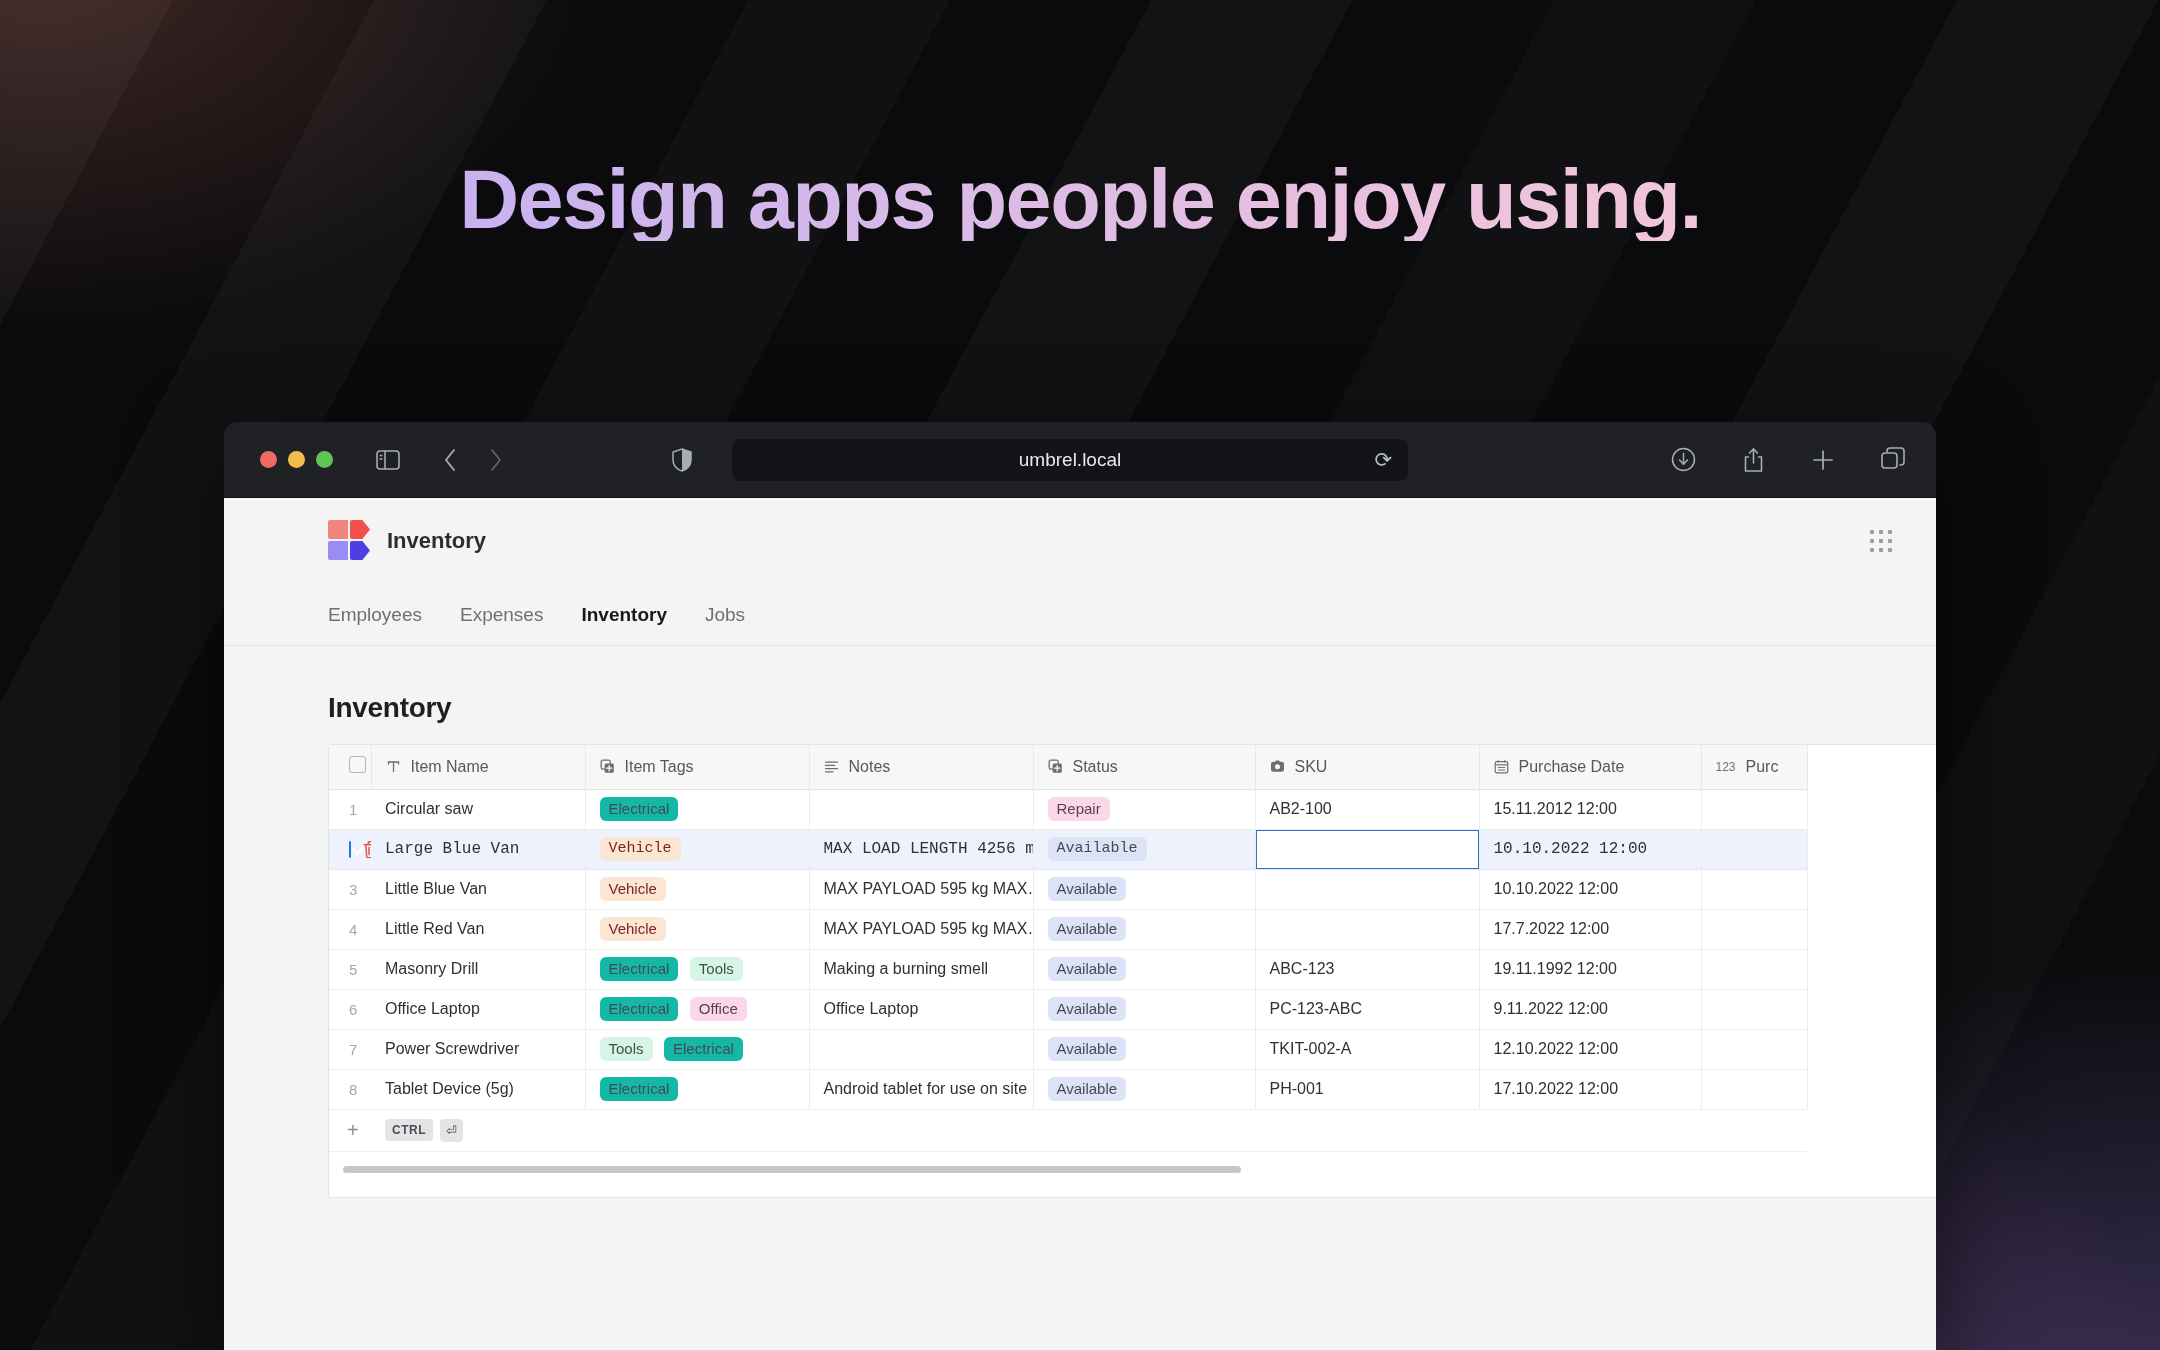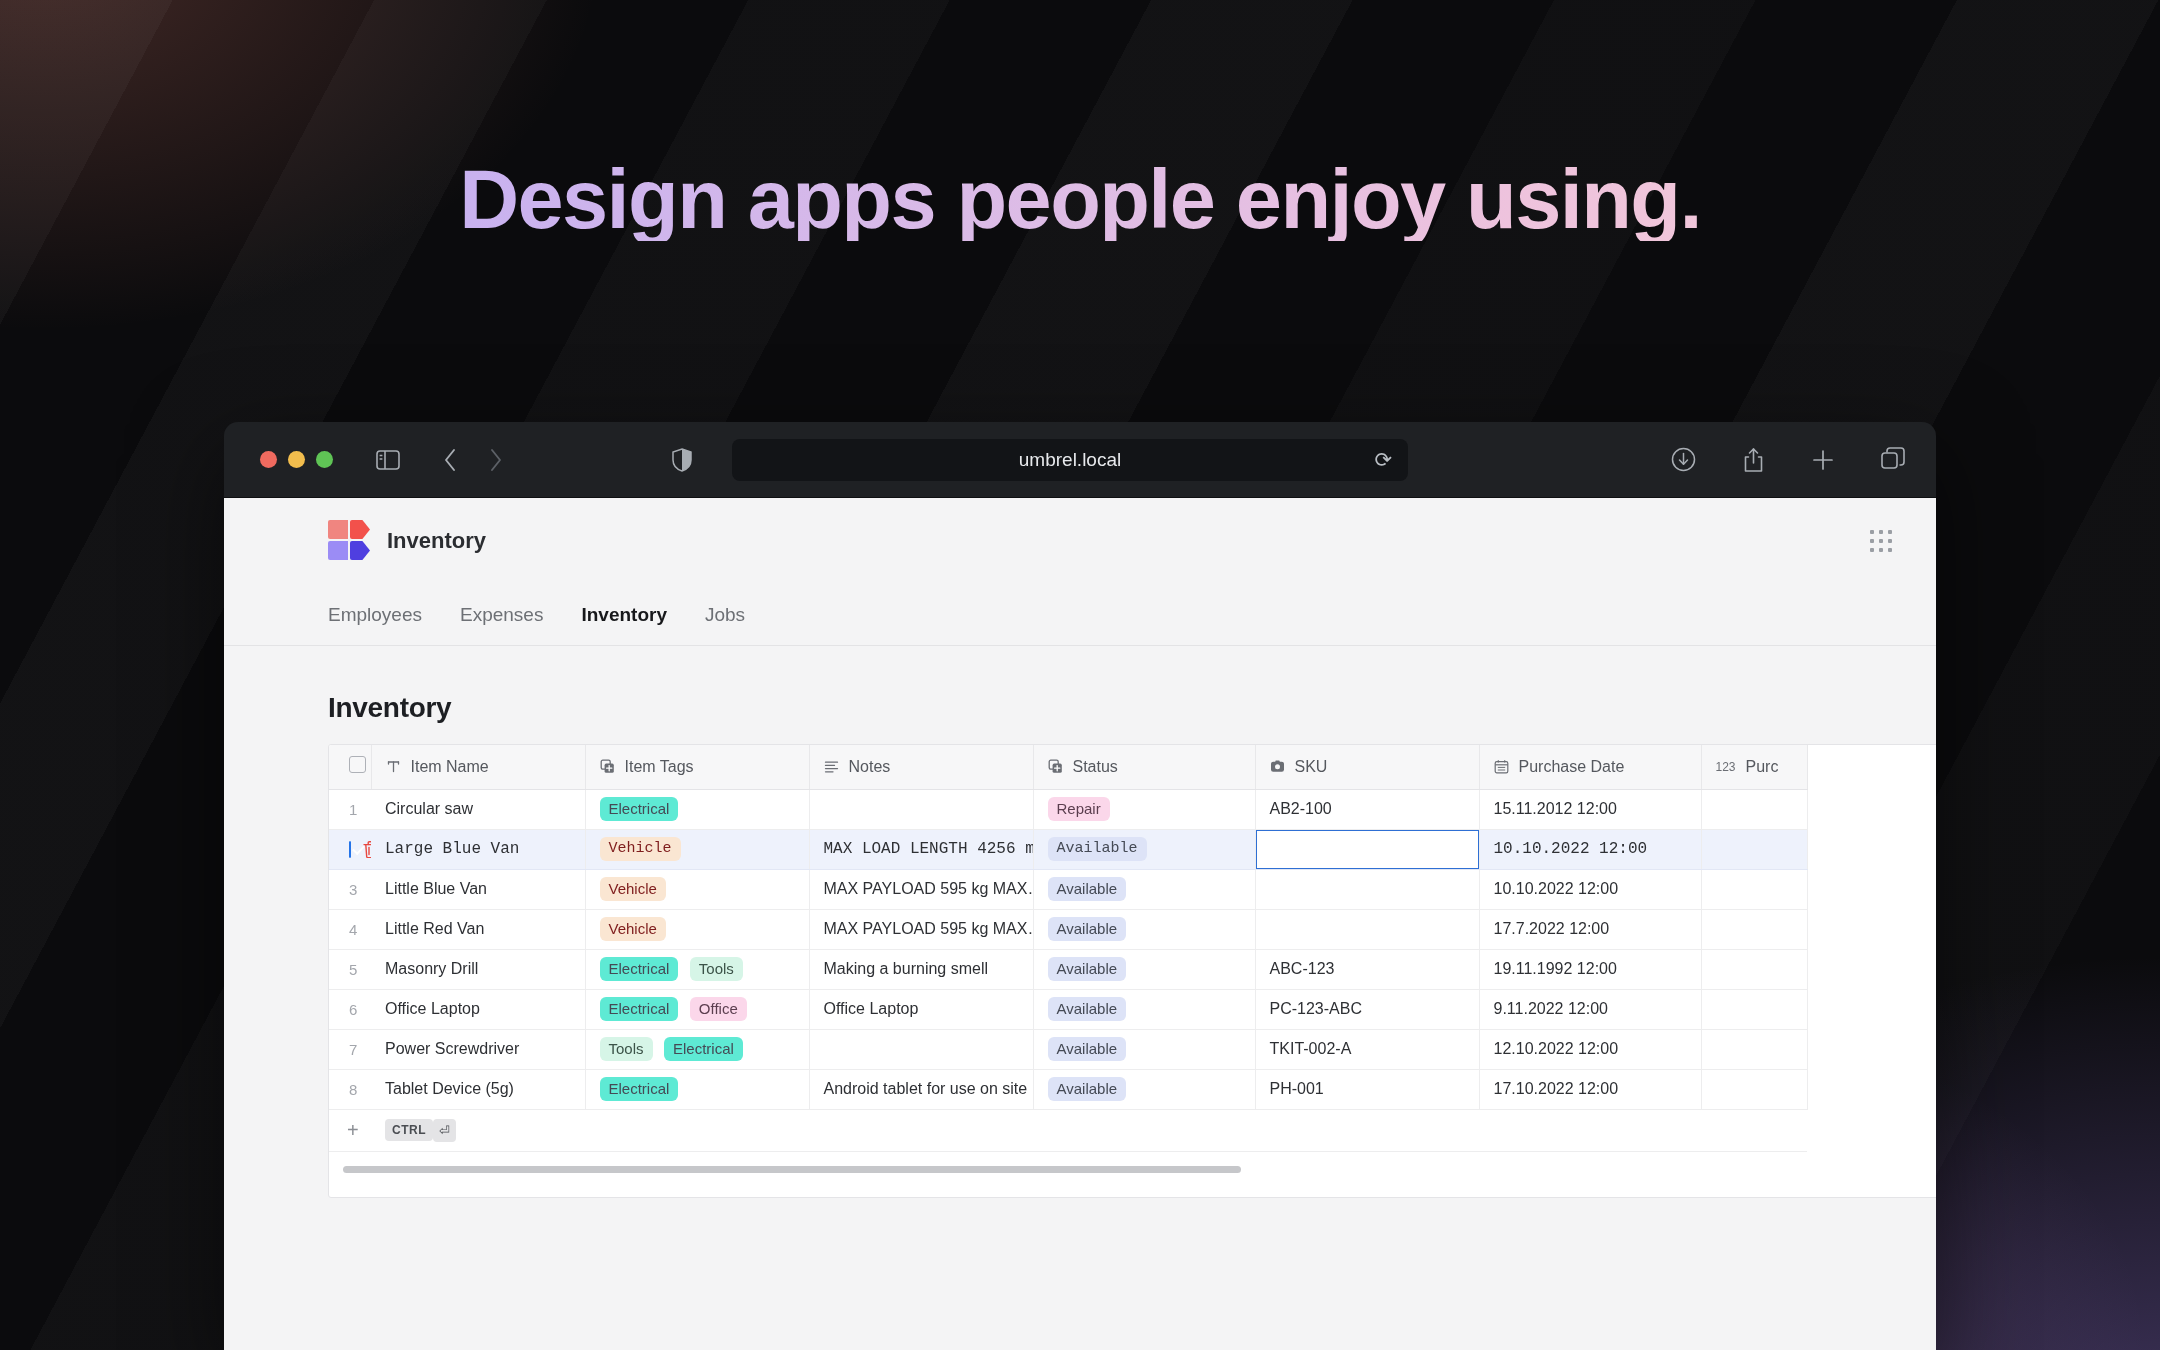--- a/index.html
+++ b/index.html
@@ -280,21 +280,21 @@
   }
 
   .tag {
     display: inline-block;
     padding: 3px 9px;
     border-radius: 6px;
     font-size: 15px;
     margin-right: 7px;
     line-height: 1.25;
   }
-  .tag-electrical { background: #5eead4; color: #454a55; }
+  .tag-electrical { background: #14b8a6; color: #454a55; }
   .tag-vehicle    { background: #fae6d2; color: #7f1d1d; }
   .tag-tools      { background: #d6f5e7; color: #3b5348; }
   .tag-office     { background: #fbd7ea; color: #5b3e4f; }
   .tag-available  { background: #dde3f7; color: #454a55; }
   .tag-repair     { background: #fbd7ea; color: #5b3e4f; }
 
   td.cell-active { padding: 0 !important; position: relative; }
   .cell-input {
     position: absolute;
     left: -1px; top: -1px;
@@ -306,21 +306,21 @@
     z-index: 3;
   }
 
   
   .addrow td {
     height: 42px;
     border-bottom: 1px solid #ededee;
     border-right: none;
   }
   .addrow .plus { color: #8b8e94; font-size: 20px; line-height: 1; padding-left: 18px;}
-  .kbd-wrap { display: flex; align-items: center; }
+  .kbd-wrap { display: flex; align-items: center; gap: 7px; }
   .kbd {
     background: #e4e4e6;
     color: #4a4d52;
     font-size: 12px;
     font-weight: 700;
     padding: 4px 7px;
     border-radius: 4px;
     letter-spacing: 0.5px;
   }
   .kbd.sq { padding: 4px 6px; font-weight: 400; font-size: 13px; }

